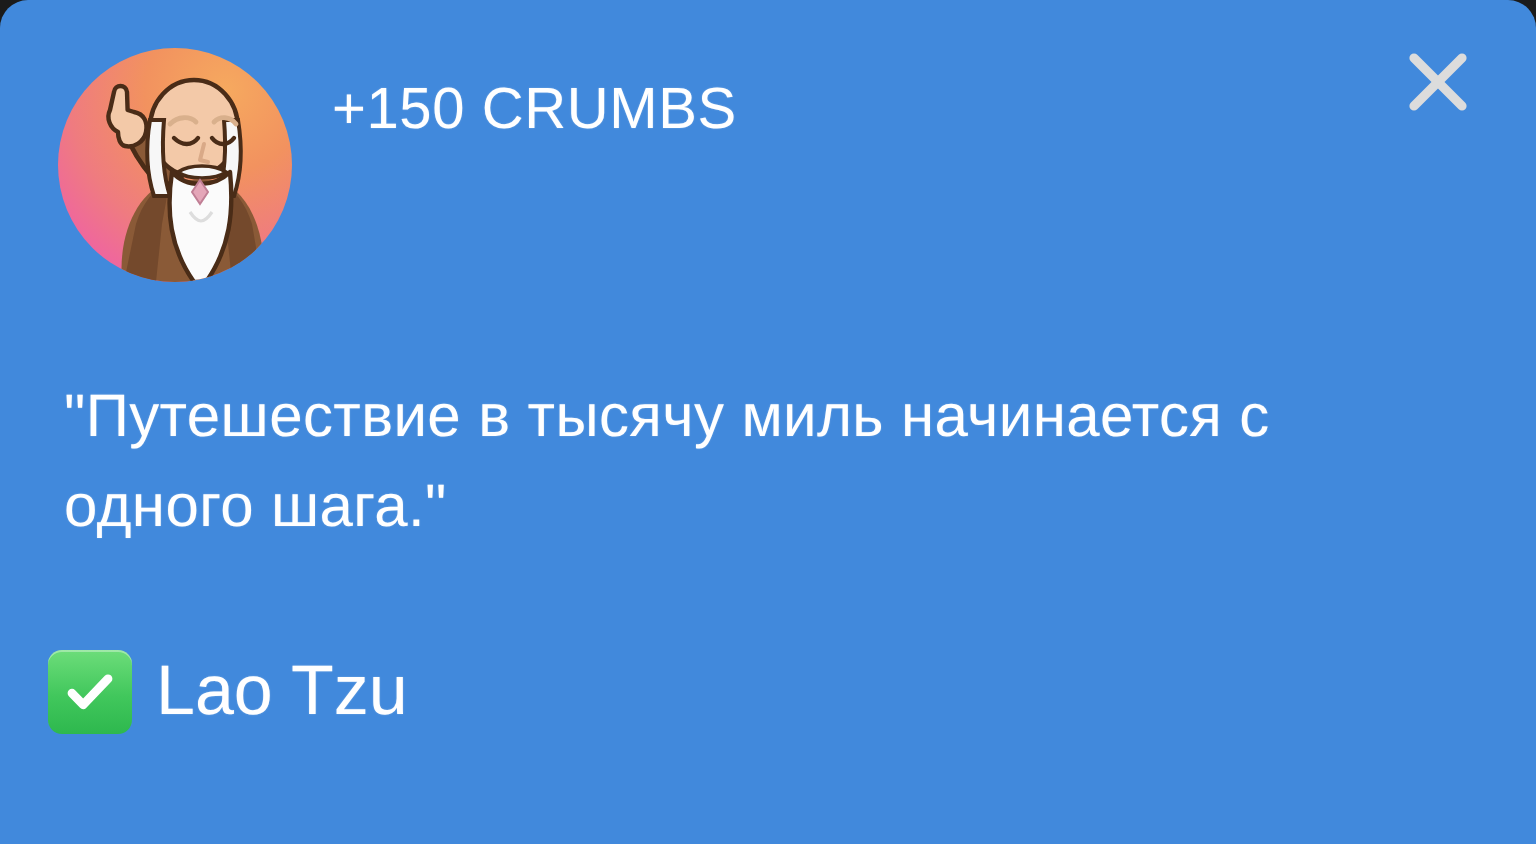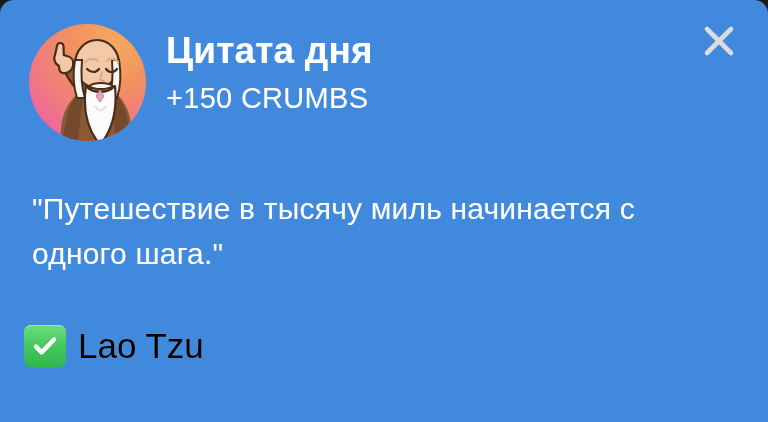--- a/index.html
+++ b/index.html
@@ -131,21 +131,21 @@
   }
   #verified-check-icon svg {
     display: block;
     width: 30px;
     height: 30px;
   }
   #author-name {
     margin-left: 12px;
     font-size: 35px;
     font-weight: normal;
-    color: #000000;
+    color: #ffffff;
     line-height: 1.1;
     white-space: nowrap;
     text-shadow: 0 0 1px rgba(255,255,255,0.3);
   }
 </style>
 </head>
 <body>
 
 <div id="notification-card">
 
@@ -177,21 +177,20 @@
 
         <path d="M60 62 C66 58 78 58 84 62 C79 66 65 66 60 62 Z" fill="#f7f7f7" stroke="#4a2c17" stroke-width="1.8"></path>
 
         <path d="M57 62 C54 82 56 100 68 117 L74 117 C86 100 88 82 86 62 C78 70 64 70 57 62 Z" fill="#fbfbfb" stroke="#4a2c17" stroke-width="2.2" stroke-linejoin="round"></path>
         <path d="M71 66 L75 72 L71 78 L67 72 Z" fill="#e4a6b8" stroke="#c07f95" stroke-width="1"></path>
         <path d="M66 82 C70 88 73 88 77 82" stroke="#ddd" stroke-width="1.6" fill="none"></path>
       </svg>
     </div>
 
     <div id="header-text">
-      <div id="notification-title">Цитата дня</div>
       <div id="reward-amount">+150 CRUMBS</div>
     </div>
 
     <div id="close-button">
       <svg viewBox="0 0 46 46" xmlns="http://www.w3.org/2000/svg" aria-hidden="true">
         <line x1="11" y1="11" x2="35" y2="35" stroke="#dcdcdc" stroke-width="4.6" stroke-linecap="round"></line>
         <line x1="35" y1="11" x2="11" y2="35" stroke="#dcdcdc" stroke-width="4.6" stroke-linecap="round"></line>
       </svg>
     </div>
   </div>

